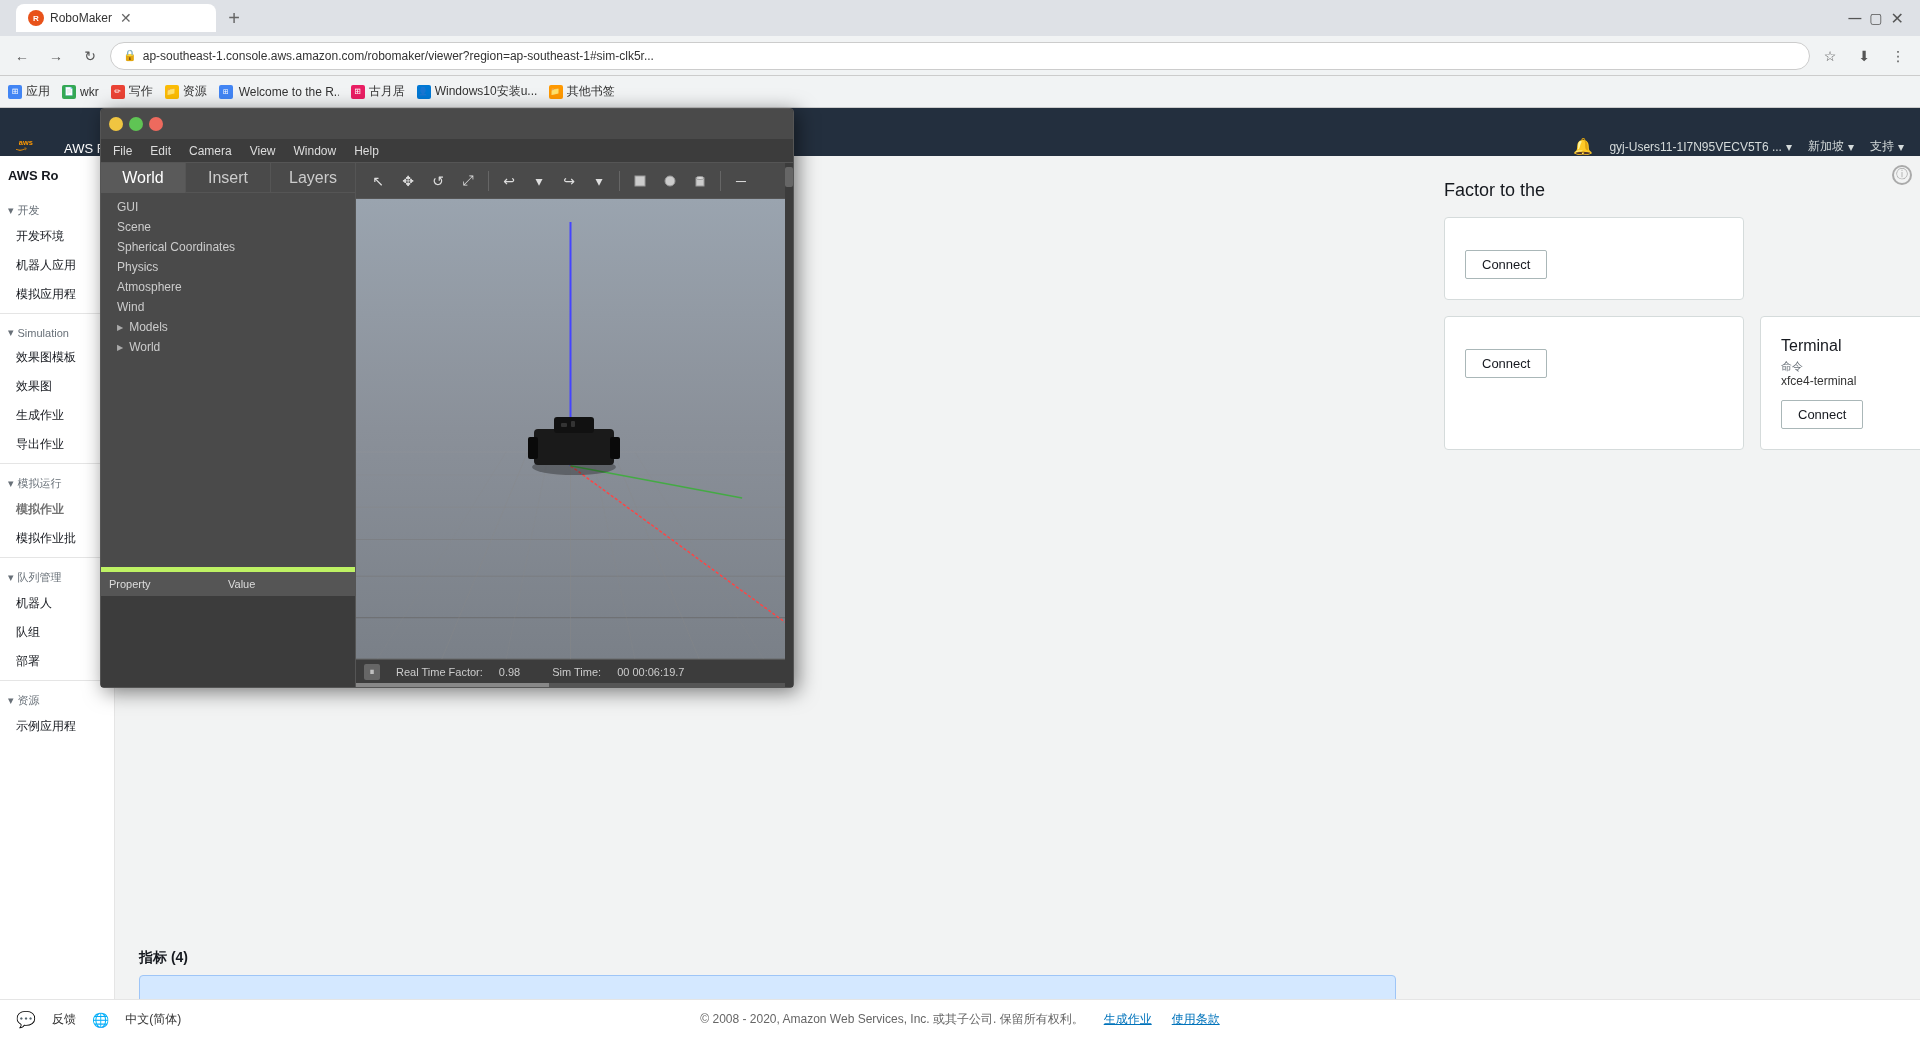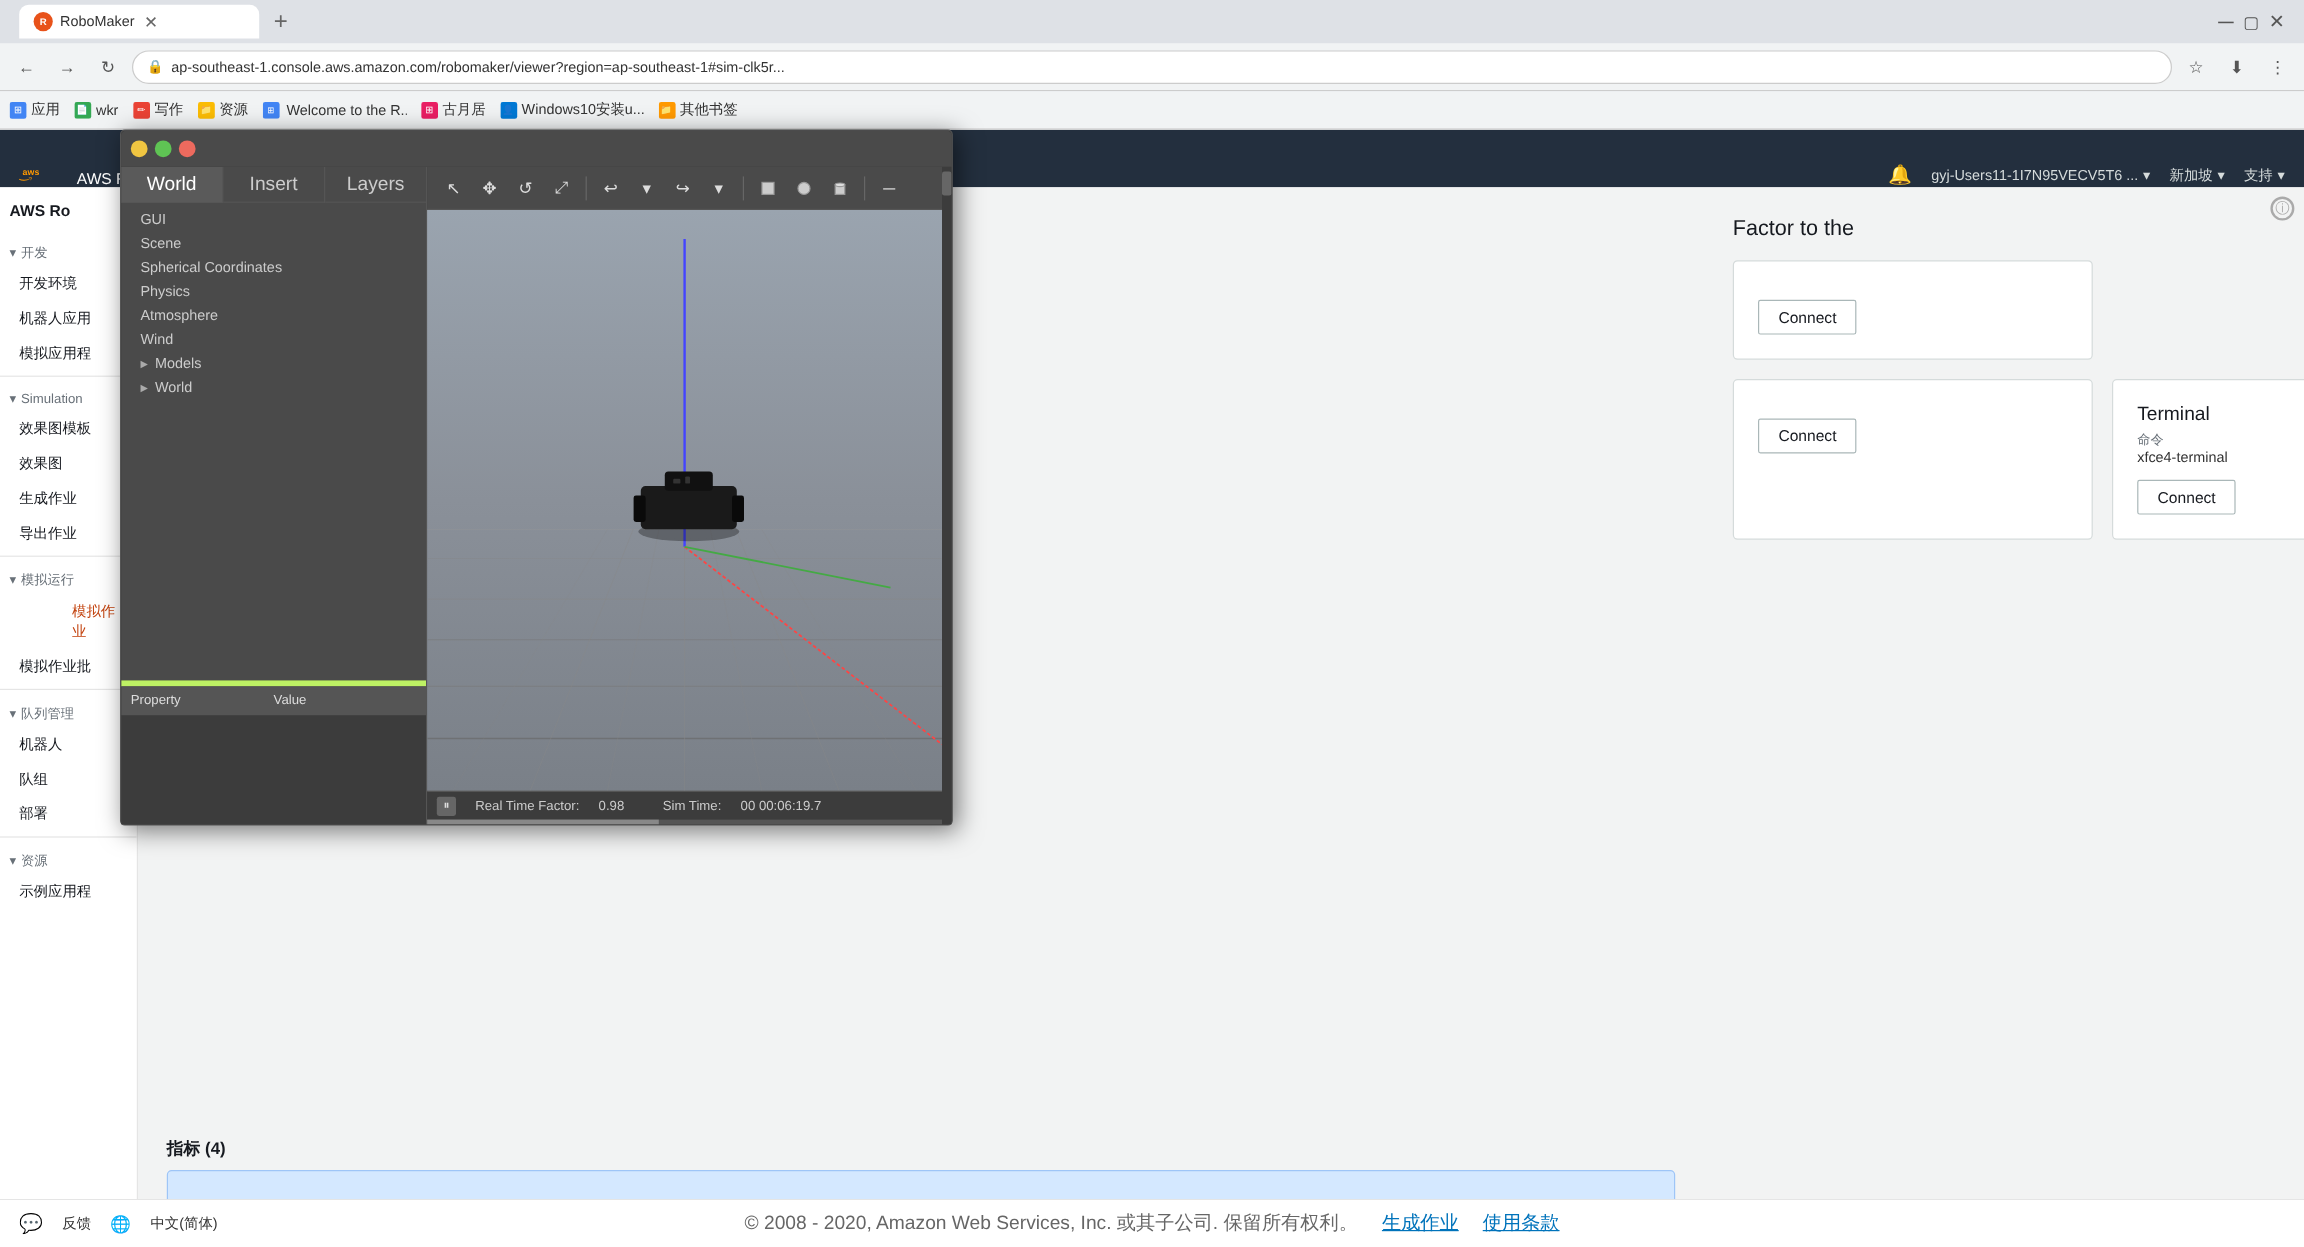--- a/index.html
+++ b/index.html
@@ -209,21 +209,21 @@
       align-items: center;
       gap: 4px;
       cursor: pointer;
     }
     .sidebar-item {
       padding: 6px 8px 6px 16px;
       font-size: 12px;
       color: #16191f;
       cursor: pointer;
     }
-    .sidebar-item.active { color: #c2410c; font-weight: normal; margin-left: 44px; }
+    .sidebar-item.active { color: #737373; font-weight: bold; }
     .sidebar-divider { height: 1px; background: #e5e5e5; margin: 4px 0; }
 
     
     .page-content {
       flex: 1;
       overflow-y: auto;
       padding: 20px 24px;
       background: #f2f3f3;
     }
 
@@ -458,21 +458,21 @@
     .bottom-bar {
       position: absolute;
       bottom: 0;
       left: 0; right: 0;
       height: 40px;
       background: #fff;
       border-top: 1px solid #e5e5e5;
       display: flex;
       align-items: center;
       justify-content: center;
-      font-size: 16px;
+      font-size: 12px;
       color: #666;
       gap: 20px;
     }
     .metrics-title {
       font-size: 14px;
       font-weight: bold;
       color: #16191f;
       margin-bottom: 8px;
     }
 
@@ -766,20 +766,28 @@
 <div class="popup-window">
 
   <div class="popup-titlebar">
     <div class="popup-win-btns">
       <div class="popup-win-btn minimize">─</div>
       <div class="popup-win-btn maximize">▢</div>
       <div class="popup-win-btn close">✕</div>
     </div>
   </div>
 
+  <div class="popup-menubar">
+    <div class="popup-menu-item">File</div>
+    <div class="popup-menu-item">Edit</div>
+    <div class="popup-menu-item">Camera</div>
+    <div class="popup-menu-item">View</div>
+    <div class="popup-menu-item">Window</div>
+    <div class="popup-menu-item">Help</div>
+  </div>
 
   <div class="popup-body">
 
     <div class="popup-left">
 
       <div class="popup-tabs">
         <div class="popup-tab active">
           <span>World</span>
         </div>
         <div class="popup-tab">

